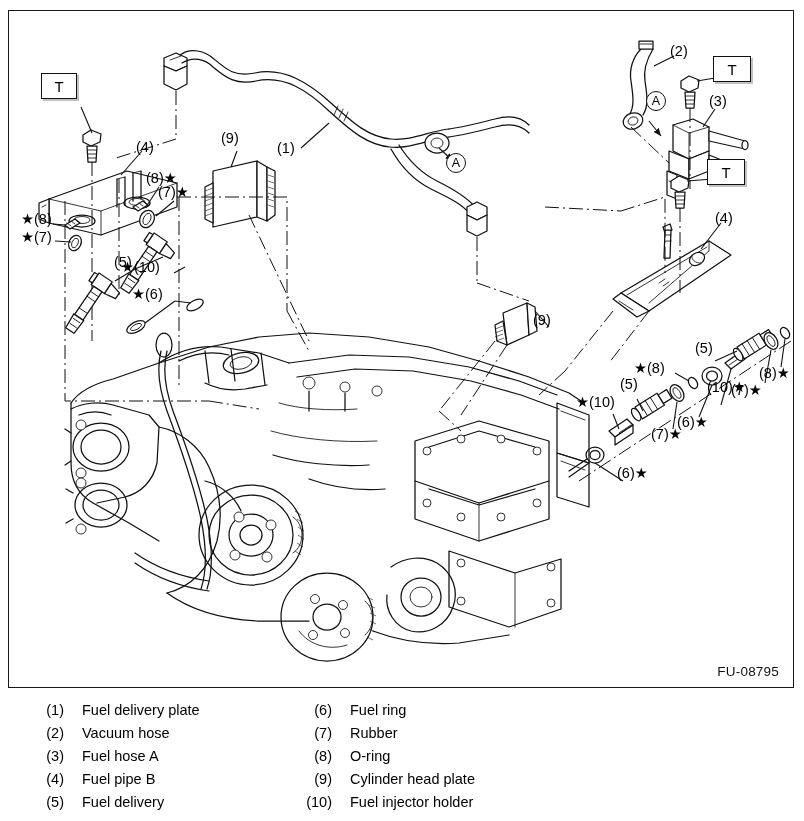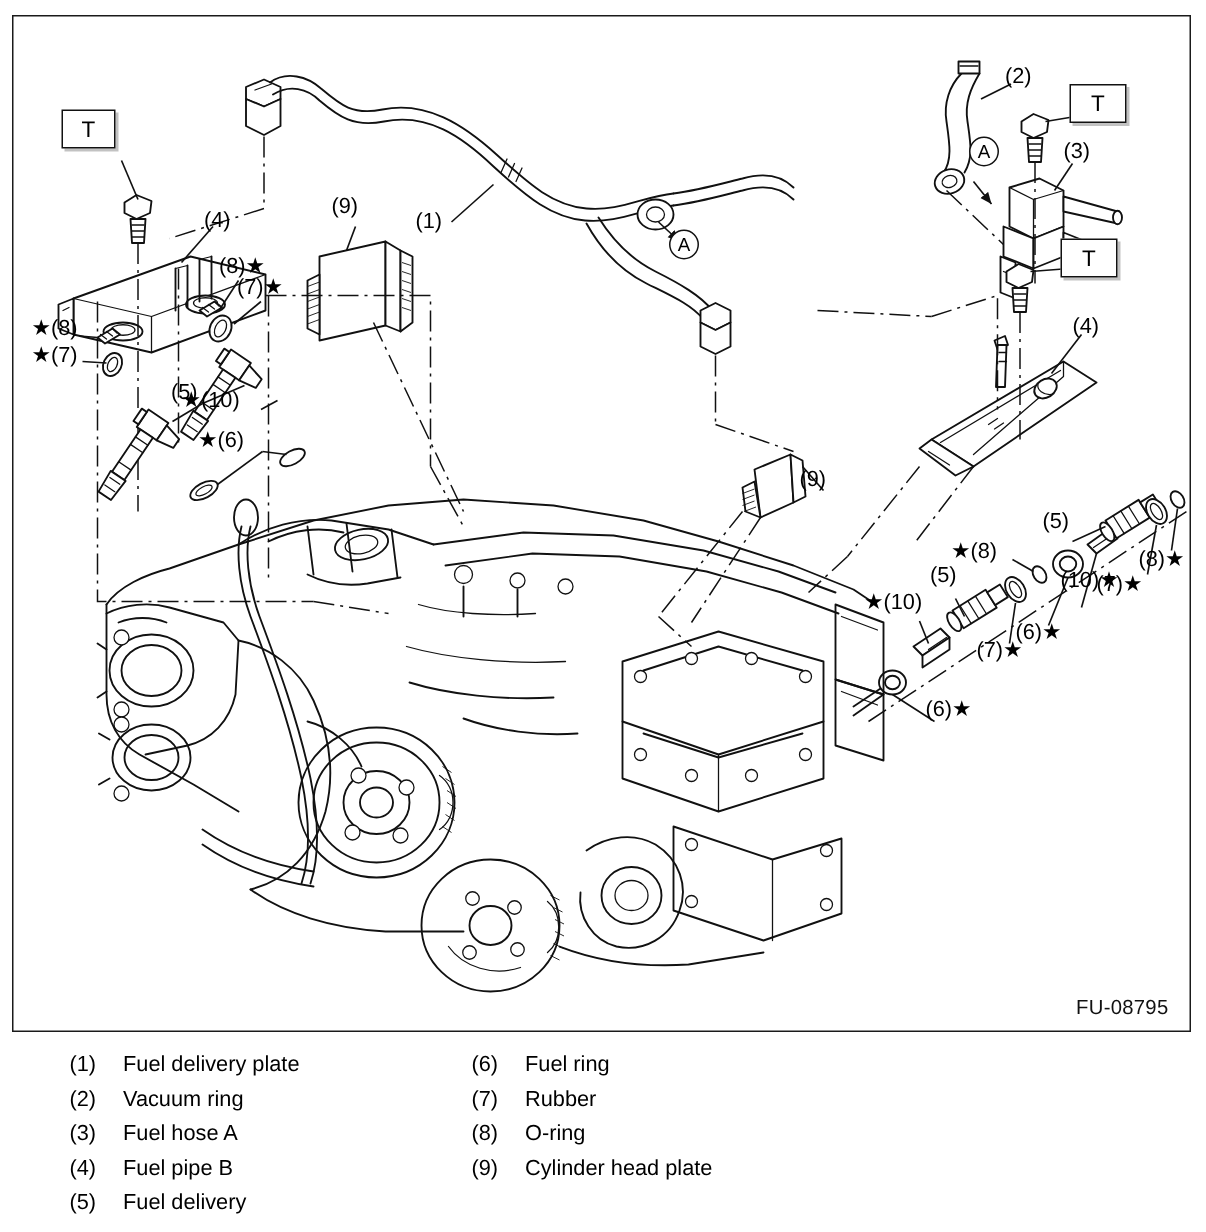--- a/index.html
+++ b/index.html
@@ -567,21 +567,21 @@
 
   <div class="legend">
 
     <div class="legend-col left">
       <div class="legend-row">
         <span class="legend-num">(1)</span>
         <span class="legend-text">Fuel delivery plate</span>
       </div>
       <div class="legend-row">
         <span class="legend-num">(2)</span>
-        <span class="legend-text">Vacuum ring</span>
+        <span class="legend-text">Vacuum hose</span>
       </div>
       <div class="legend-row">
         <span class="legend-num">(3)</span>
         <span class="legend-text">Fuel hose A</span>
       </div>
       <div class="legend-row">
         <span class="legend-num">(4)</span>
         <span class="legend-text">Fuel pipe B</span>
       </div>
       <div class="legend-row">
@@ -600,17 +600,21 @@
         <span class="legend-text">Rubber</span>
       </div>
       <div class="legend-row">
         <span class="legend-num">(8)</span>
         <span class="legend-text">O-ring</span>
       </div>
       <div class="legend-row">
         <span class="legend-num">(9)</span>
         <span class="legend-text">Cylinder head plate</span>
       </div>
+      <div class="legend-row">
+        <span class="legend-num">(10)</span>
+        <span class="legend-text">Fuel injector holder</span>
+      </div>
     </div>
 
   </div>
 
 </div>
 
 </body></html>

